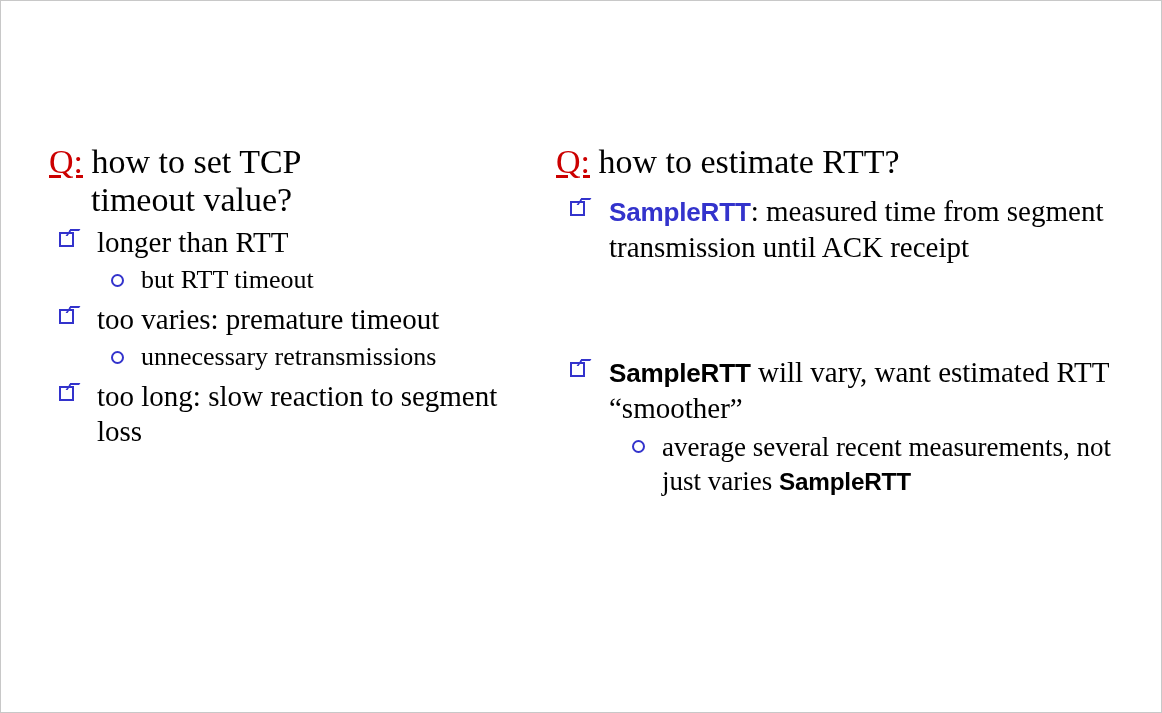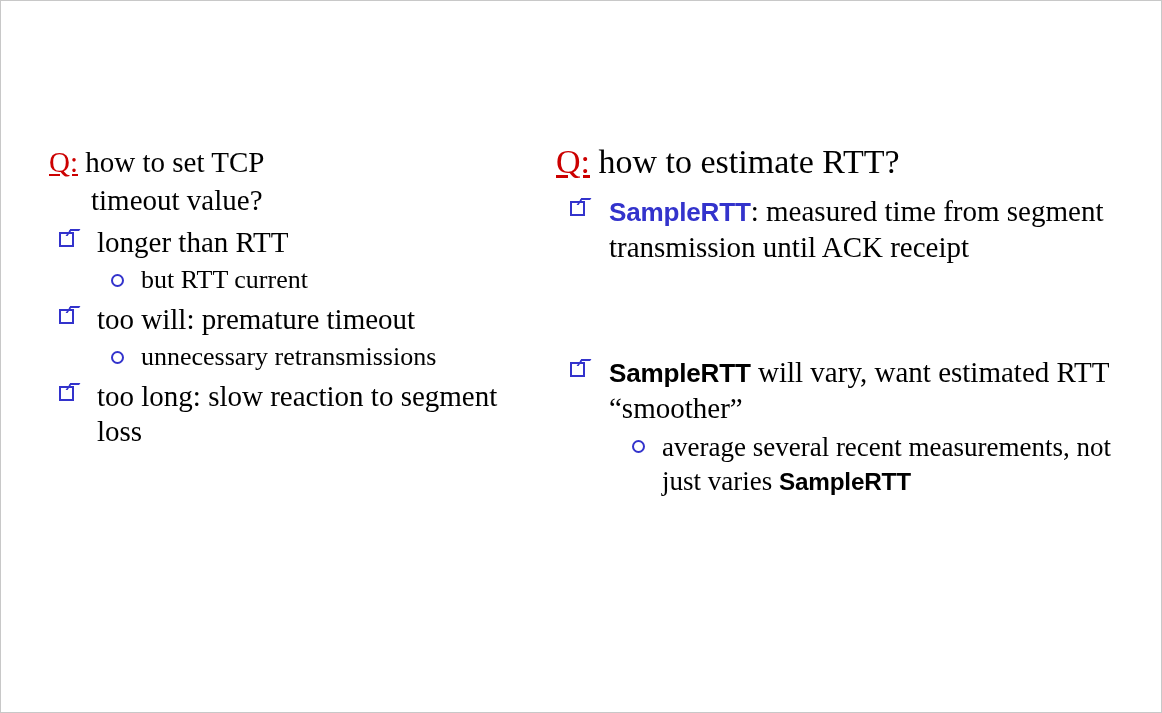--- a/index.html
+++ b/index.html
@@ -38,21 +38,21 @@
     top: 142px;
     width: 490px;
   }
   .col-right {
     position: absolute;
     left: 555px;
     top: 142px;
     width: 575px;
   }
   .q-head {
-    font-size: 29px;
+    font-size: 34px;
     line-height: 38px;
     margin: 0 0 2px 0;
     padding-left: 4px;
     text-indent: -4px;
   }
   .q-mark {
     color: #cc0000;
     text-decoration: underline;
   }
   .bullet-l1 {
@@ -148,26 +148,26 @@
       <div style="padding-left:42px;">timeout value?</div>
     </div>
 
     <div class="bullet-l1">
       <span class="marker"></span>
       <span>longer than RTT</span>
     </div>
 
     <div class="bullet-l2">
       <span class="marker-o"></span>
-      <span>but RTT current</span>
-    </div>
-
-    <div class="bullet-l1">
-      <span class="marker"></span>
-      <span>too will: premature timeout</span>
+      <span>but RTT timeout</span>
+    </div>
+
+    <div class="bullet-l1">
+      <span class="marker"></span>
+      <span>too varies: premature timeout</span>
     </div>
 
     <div class="bullet-l2">
       <span class="marker-o"></span>
       <span>unnecessary retransmissions</span>
     </div>
 
     <div class="bullet-l1">
       <span class="marker"></span>
       <span>too long: slow reaction to segment loss</span>

